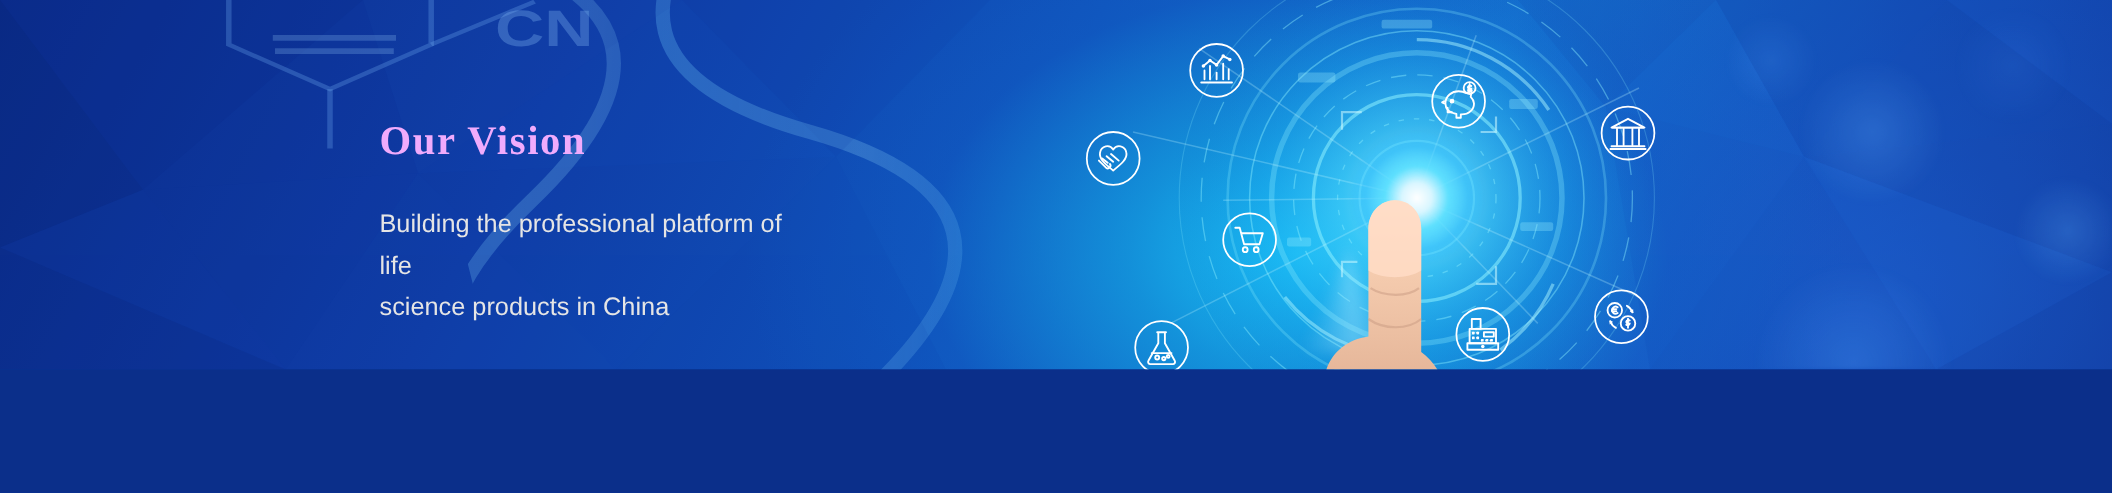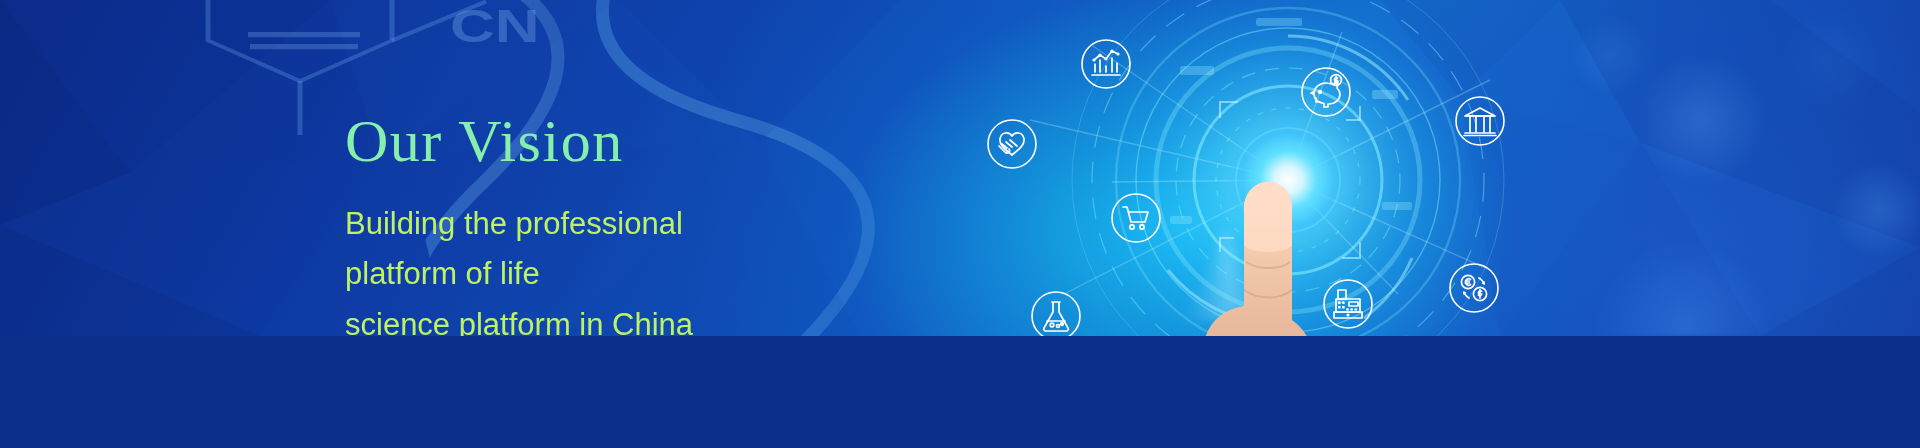--- a/index.html
+++ b/index.html
@@ -39,32 +39,32 @@
   .poly { position:absolute; opacity:.5; }
 
   
   .dna { position:absolute; left:430px; top:-60px; width:470px; height:580px;
          transform:rotate(-14deg); opacity:.55; }
 
   
   .copy { position:absolute; left:345px; top:108px; width:470px; }
   .title {
     font-family:"Liberation Serif", serif;
-    font-weight:400;
-    font-size:60px;
+    font-weight:700;
+    font-size:37px;
     line-height:1.12;
-    color:#86efac;
+    color:#f0abfc;
     letter-spacing:1.5px;
   }
   .subtitle {
-    margin-top:24px;
+    margin-top:36px;
     font-family:"Liberation Sans", sans-serif;
-    font-size:31px;
+    font-size:23px;
     line-height:1.62;
-    color:#bef264;
+    color:#e5e5e5;
     font-weight:400;
     max-width:400px;
   }
 
   
   .hud { position:absolute; left:1020px; top:-30px; width:520px; height:520px; }
   .hud-svg, .icons-svg, .poly-svg, .dna-svg, .hand-svg { width:100%; height:100%; display:block; }
 
   .icons { position:absolute; inset:0; }
   .icon-node { position:absolute; width:52px; height:52px; }
@@ -254,21 +254,21 @@
         <path d="M106,112 C118,120 140,120 150,112"></path>
         <path d="M104,140 C118,150 140,150 152,140"></path>
       </g>
     </svg>
   </div>
 
   <div class="copy">
     <div class="title">Our Vision</div>
     <div class="subtitle">
       <div>Building the professional platform of life</div>
-      <div>science platform in China</div>
+      <div>science products in China</div>
     </div>
   </div>
 
   <div class="icons">
 
     <div class="icon-node" style="left: 1080px; top: 38px; width: 52px; height: 52px;" title="Data Analytics">
       <svg viewBox="0 0 52 52">
         <circle class="icon-ring" cx="26" cy="26" r="24"></circle>
         <g class="icon-gl">
           <path d="M15,34 l0,-8 M20,34 l0,-12 M26,34 l0,-6 M32,34 l0,-14 M37,34 l0,-9"></path>

